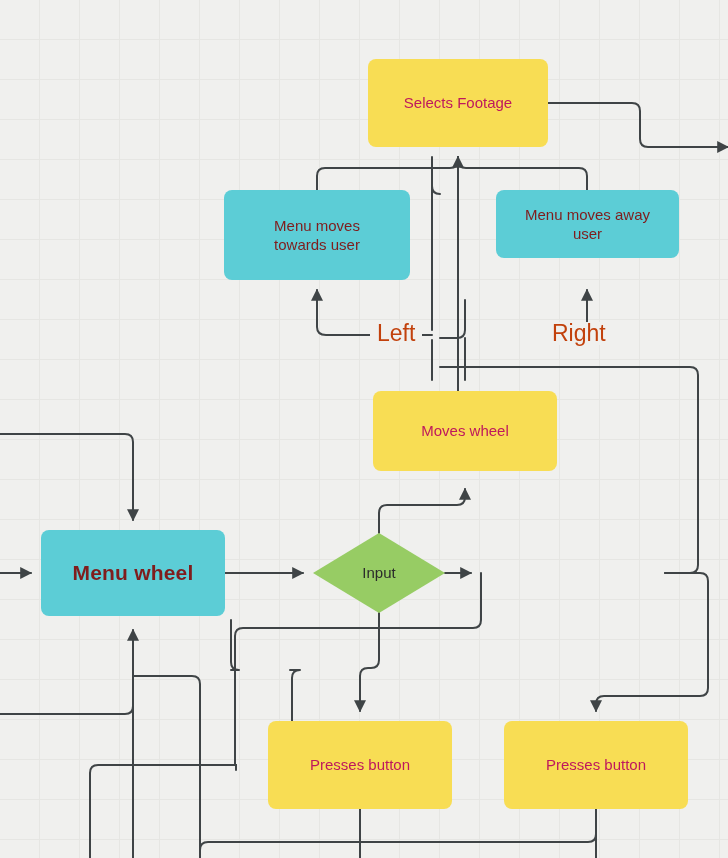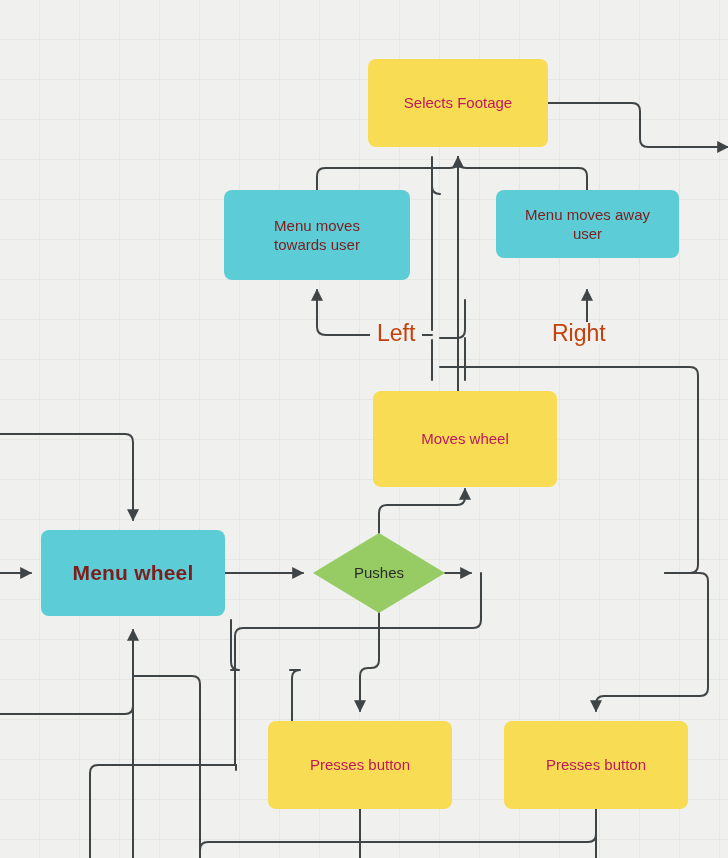--- a/index.html
+++ b/index.html
@@ -157,30 +157,30 @@
   </div>
 
   <div class="node teal" style="left:224px; top:190px; width:186px; height:90px;">
     <span>Menu moves<br>towards user</span>
   </div>
 
   <div class="node teal" style="left:496px; top:190px; width:183px; height:68px;">
     <span>Menu moves away<br>user</span>
   </div>
 
-  <div class="node yellow" style="left:373px; top:391px; width:184px; height:96px;">
+  <div class="node yellow" style="left:373px; top:391px; width:184px; height:80px;">
     <span>Moves wheel</span>
   </div>
 
   <div class="node teal emphasis" style="left:41px; top:530px; width:184px; height:86px;">
     <span>Menu wheel</span>
   </div>
 
   <div class="node green" style="left:313px; top:533px; width:132px; height:80px;">
-    <span>Pushes</span>
+    <span>Input</span>
   </div>
 
 
   <div class="node yellow" style="left:268px; top:721px; width:184px; height:88px;">
     <span>Presses button</span>
   </div>
 
   <div class="node yellow" style="left:504px; top:721px; width:184px; height:88px;">
     <span>Presses button</span>
   </div>

